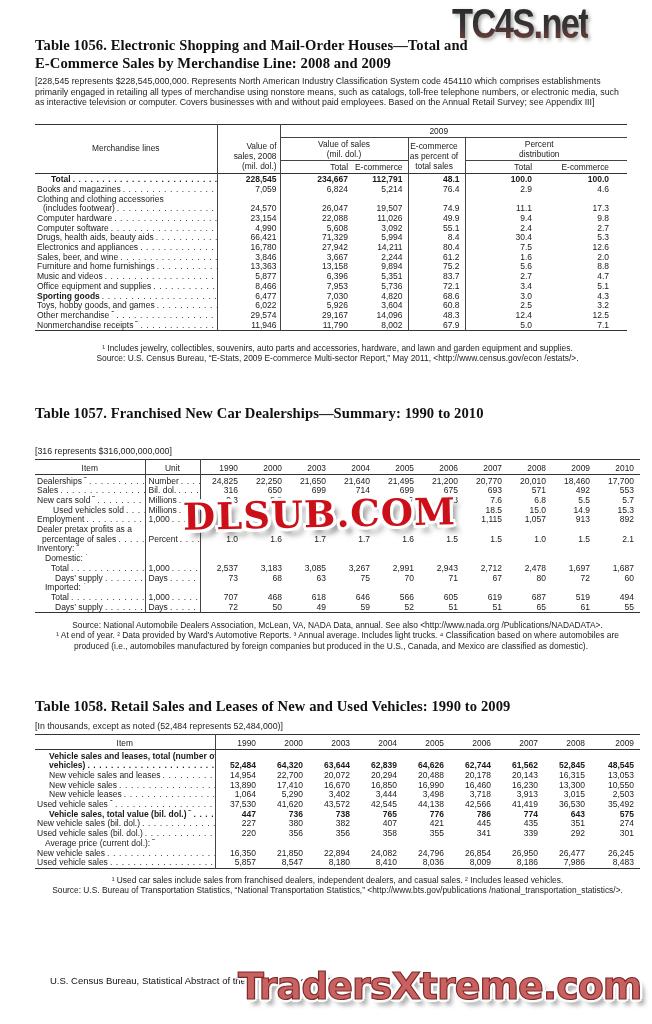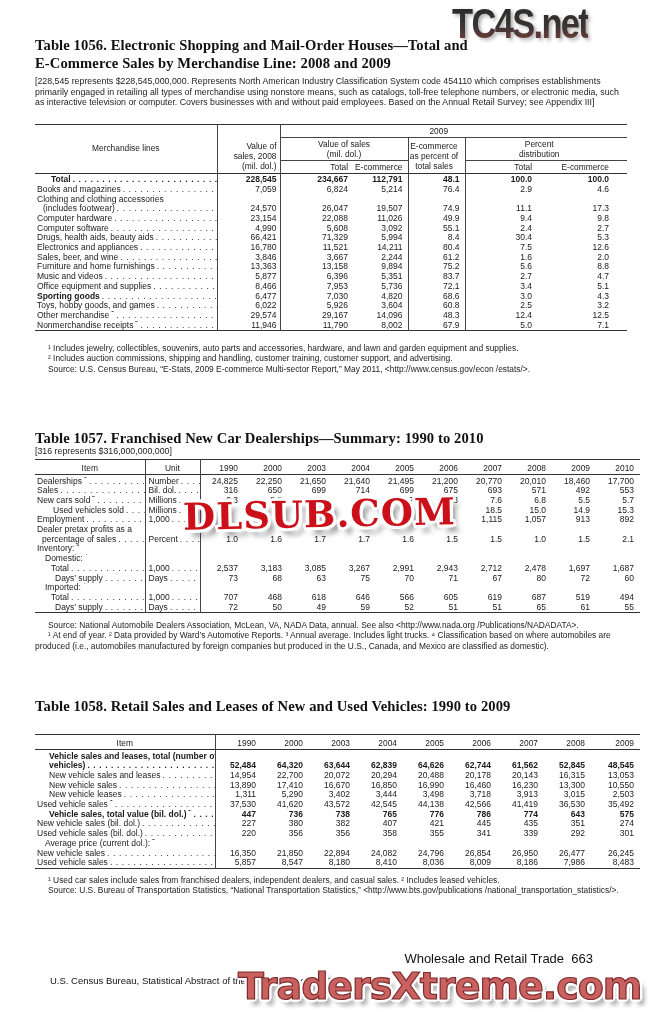--- a/index.html
+++ b/index.html
@@ -3,21 +3,21 @@
 <meta charset="utf-8">
 <style>
   html,body{margin:0;padding:0;}
   body{width:652px;height:1024px;background:#f7f7f5;font-family:"Liberation Sans",sans-serif;color:#1a1a1a;position:relative;overflow:hidden;}
   .page{position:absolute;inset:0;background:#ffffff;}
   .abs{position:absolute;}
   
   .tbl-title{font-family:"Liberation Serif",serif;font-weight:bold;font-size:14.6px;line-height:17.6px;white-space:pre-line;letter-spacing:.1px;color:#111;}
   .headnote{font-size:8.8px;line-height:10.6px;color:#222;width:592px;}
   .fnblock{font-size:8.4px;line-height:10.3px;color:#222;width:592px;}
-  .fnblock p{margin:0;text-indent:13px;overflow-wrap:break-word;}
+  .fnblock p{margin:0;text-indent:13px;overflow-wrap:break-word;text-align:center;}
   sup{font-size:6px;position:relative;top:-2px;line-height:0;}
   
   table.tbl{border-collapse:collapse;table-layout:fixed;border-top:1.5px solid #333;border-bottom:1.5px solid #333;font-size:8.5px;color:#1a1a1a;}
   .tbl th,.tbl td{padding:0;font-weight:normal;}
   .tbl thead th{font-size:8.4px;line-height:9.8px;vertical-align:bottom;}
   .tbl tbody td{line-height:9.7px;height:9.7px;vertical-align:bottom;white-space:nowrap;}
   .tbl tbody tr:first-child td{border-top:1.5px solid #333;padding-top:1.5px;}
   tr.bold td{font-weight:bold;}
   .num{text-align:right;}
   .lblwrap{display:flex;align-items:baseline;overflow:hidden;}
@@ -208,21 +208,21 @@
           <td class="num v5">5.3</td>
         </tr>
         <tr>
           <td class="lblcell">
             <div class="lblwrap">
               <span class="lbl" style="padding-left: 0px;">Electronics and appliances</span>
               <span class="dots">. . . . . . . . . . . . . . . . . . . . . . . . . . . . . . . . . . . . . . . . . . . . . . . . . . . . . . . . . . . . . . . . . . . . . . . . . . . . . . . . . . . . . . . . . . </span>
             </div>
           </td>
           <td class="num v0">16,780</td>
-          <td class="num v1">11,521</td>
+          <td class="num v1">27,942</td>
           <td class="num v2">14,211</td>
           <td class="num v3">80.4</td>
           <td class="num v4">7.5</td>
           <td class="num v5">12.6</td>
         </tr>
         <tr>
           <td class="lblcell">
             <div class="lblwrap">
               <span class="lbl" style="padding-left: 0px;">Sales, beer, and wine</span>
               <span class="dots">. . . . . . . . . . . . . . . . . . . . . . . . . . . . . . . . . . . . . . . . . . . . . . . . . . . . . . . . . . . . . . . . . . . . . . . . . . . . . . . . . . . . . . . . . . </span>
@@ -331,25 +331,24 @@
           <td class="num v2">8,002</td>
           <td class="num v3">67.9</td>
           <td class="num v4">5.0</td>
           <td class="num v5">7.1</td>
         </tr>
       </tbody>
   </table>
 
   <div class="abs fnblock" style="left:35px;top:343px;">
     <p>¹ Includes jewelry, collectibles, souvenirs, auto parts and accessories, hardware, and lawn and garden equipment and supplies.</p>
-    <p>² Includes auction commissions, shipping and handling, customer training, customer support, and advertising.</p>
     <p>Source: U.S. Census Bureau, “E-Stats, 2009 E-commerce Multi-sector Report,” May 2011, &lt;http://www.census.gov/econ /estats/&gt;.</p>
   </div>
 
-  <div class="abs tbl-title" style="left:35px;top:430px;">Table 1057. Franchised New Car Dealerships—Summary: 1990 to 2010</div>
+  <div class="abs tbl-title" style="left:35px;top:405px;">Table 1057. Franchised New Car Dealerships—Summary: 1990 to 2010</div>
   <div class="abs headnote" style="left:35px;top:446px;">[316 represents $316,000,000,000]</div>
 
   <table class="abs tbl t1057" style="left:35px;top:459px;">
     <colgroup>
       <col style="width:110px">
         <col style="width:55px">
       <col style="width:44px">
         <col style="width:44px">
         <col style="width:44px">
         <col style="width:44px">
@@ -691,20 +690,21 @@
         </tr>
       </tbody>
   </table>
 
   <div class="abs fnblock" style="left:35px;top:620px;">
     <p>Source: National Automobile Dealers Association, McLean, VA, NADA Data, annual. See also &lt;http://www.nada.org /Publications/NADADATA&gt;.</p>
     <p>¹ At end of year. ² Data provided by Ward’s Automotive Reports. ³ Annual average. Includes light trucks. ⁴ Classification based on where automobiles are produced (i.e., automobiles manufactured by foreign companies but produced in the U.S., Canada, and Mexico are classified as domestic).</p>
   </div>
 
   <div class="abs tbl-title" style="left:35px;top:698px;">Table 1058. Retail Sales and Leases of New and Used Vehicles: 1990 to 2009</div>
+  <div class="abs headnote" style="left:35px;top:721px;">[In thousands, except as noted (52,484 represents 52,484,000)]</div>
 
   <table class="abs tbl t1058" style="left:35px;top:734px;">
     <colgroup>
       <col style="width:180px">
       <col style="width:47px">
         <col style="width:47px">
         <col style="width:47px">
         <col style="width:47px">
         <col style="width:47px">
       <col style="width:47px">
@@ -794,21 +794,21 @@
           <td class="num v7">13,300</td>
           <td class="num v8">10,550</td>
         </tr>
         <tr>
           <td class="lblcell">
             <div class="lblwrap">
               <span class="lbl" style="padding-left: 12px;">New vehicle leases</span>
               <span class="dots">. . . . . . . . . . . . . . . . . . . . . . . . . . . . . . . . . . . . . . . . . . . . . . . . . . . . . . . . . . . . . . . . . . . . . . . . . . . . . . . . . . . . . . . . . . </span>
             </div>
           </td>
-          <td class="num v0">1,311</td>
+          <td class="num v0">1,064</td>
           <td class="num v1">5,290</td>
           <td class="num v2">3,402</td>
           <td class="num v3">3,444</td>
           <td class="num v4">3,498</td>
           <td class="num v5">3,718</td>
           <td class="num v6">3,913</td>
           <td class="num v7">3,015</td>
           <td class="num v8">2,503</td>
         </tr>
         <tr>
@@ -930,20 +930,19 @@
           <td class="num v8">8,483</td>
         </tr>
       </tbody>
   </table>
 
   <div class="abs fnblock" style="left:35px;top:875px;">
     <p>¹ Used car sales include sales from franchised dealers, independent dealers, and casual sales. ² Includes leased vehicles.</p>
     <p>Source: U.S. Bureau of Transportation Statistics, “National Transportation Statistics,” &lt;http://www.bts.gov/publications /national_transportation_statistics/&gt;.</p>
   </div>
 
-  <div class="abs footer-right" style="right:59px;top:951px;">Wholesale and Retail Trade  663</div>
   <div class="abs footer-left" style="left:50px;top:975px;">U.S. Census Bureau, Statistical Abstract of the United States: 2012</div>
 
   <div class="abs wm wm-top">TC4S.net</div>
   <div class="abs wm wm-mid">DLSUB.COM</div>
   <div class="abs wm wm-bot">TradersXtreme.com</div>
 
 </div>
 
 </body></html>

